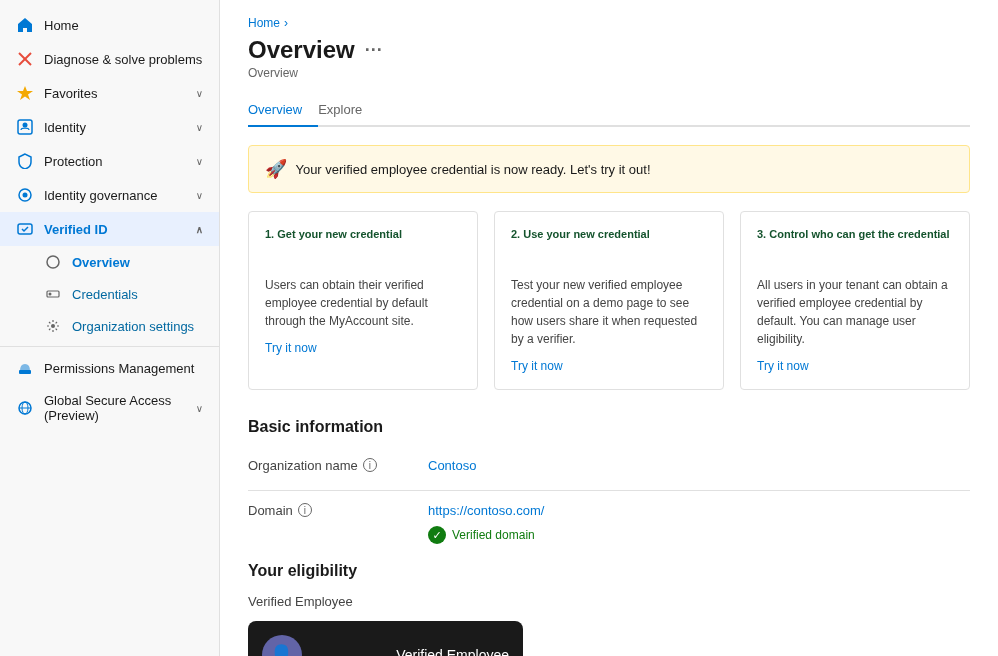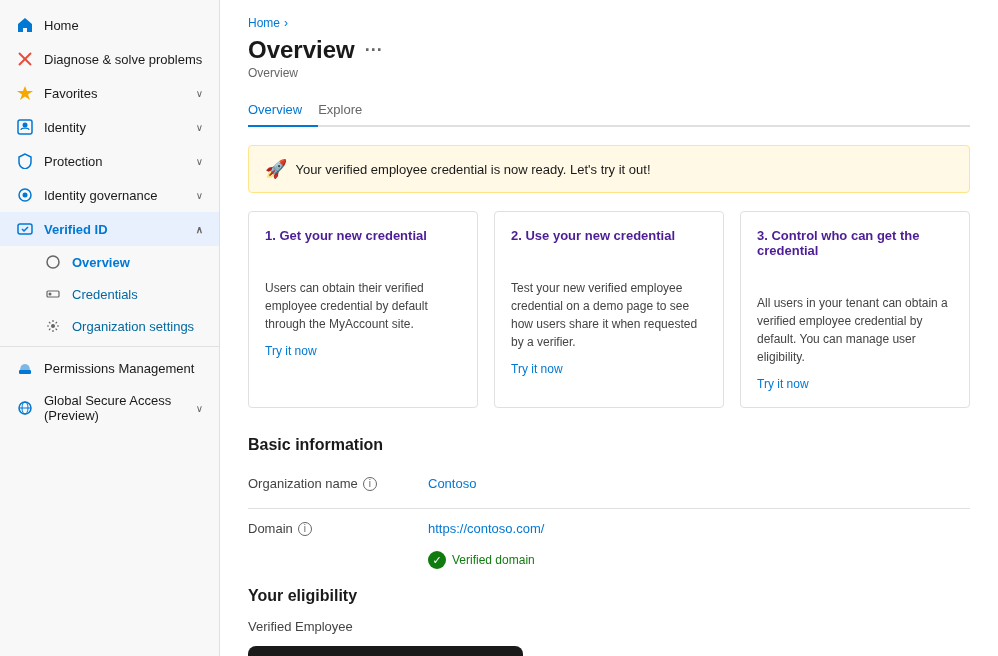--- a/index.html
+++ b/index.html
@@ -99,30 +99,30 @@
 
     
     .cards-row { display: flex; gap: 16px; margin-bottom: 28px; }
     .card {
       flex: 1;
       border: 1px solid #e0e0e0;
       border-radius: 4px;
       padding: 16px;
       background: #fff;
     }
-    .card-title { font-size: 13px; font-weight: 600; margin-bottom: 8px; color: #4c1d95; }
+    .card-title { font-size: 11px; font-weight: 600; margin-bottom: 8px; color: #14532d; }
     .card-body { font-size: 12px; color: #444; line-height: 1.5; margin-bottom: 10px; margin-top: 36px; }
     .card-link { color: #0078d4; font-size: 12px; text-decoration: none; cursor: pointer; }
 
     
     .section-title { font-size: 16px; font-weight: 600; margin-bottom: 14px; }
     .info-row { display: flex; align-items: flex-start; padding: 8px 0; gap: 0; min-height: 36px; }
-    .info-label { width: 180px; min-width: 180px; font-size: 13px; color: #444; display: flex; align-items: center; gap: 5px; }
+    .info-label { width: 180px; min-width: 180px; font-size: 13px; color: #444; display: flex; gap: 5px; }
     .info-value { font-size: 13px; color: #0078d4; }
-    .info-value-block { display: flex; flex-direction: column; gap: 15px; }
+    .info-value-block { display: flex; flex-direction: column; gap: 8px; }
     .verified-badge { display: flex; align-items: center; gap: 6px; font-size: 12px; color: #107c10; }
     .verified-circle { width: 18px; height: 18px; background: #107c10; border-radius: 50%; display: flex; align-items: center; justify-content: center; color: white; font-size: 11px; }
     .info-icon { width: 14px; height: 14px; border: 1px solid #666; border-radius: 50%; display: flex; align-items: center; justify-content: center; font-size: 10px; color: #666; flex-shrink: 0; }
 
     
     .credentials-section { margin-top: 10px; }
     .credentials-subtitle { font-size: 13px; color: #444; margin-bottom: 12px; }
 
     
     .cred-card {

